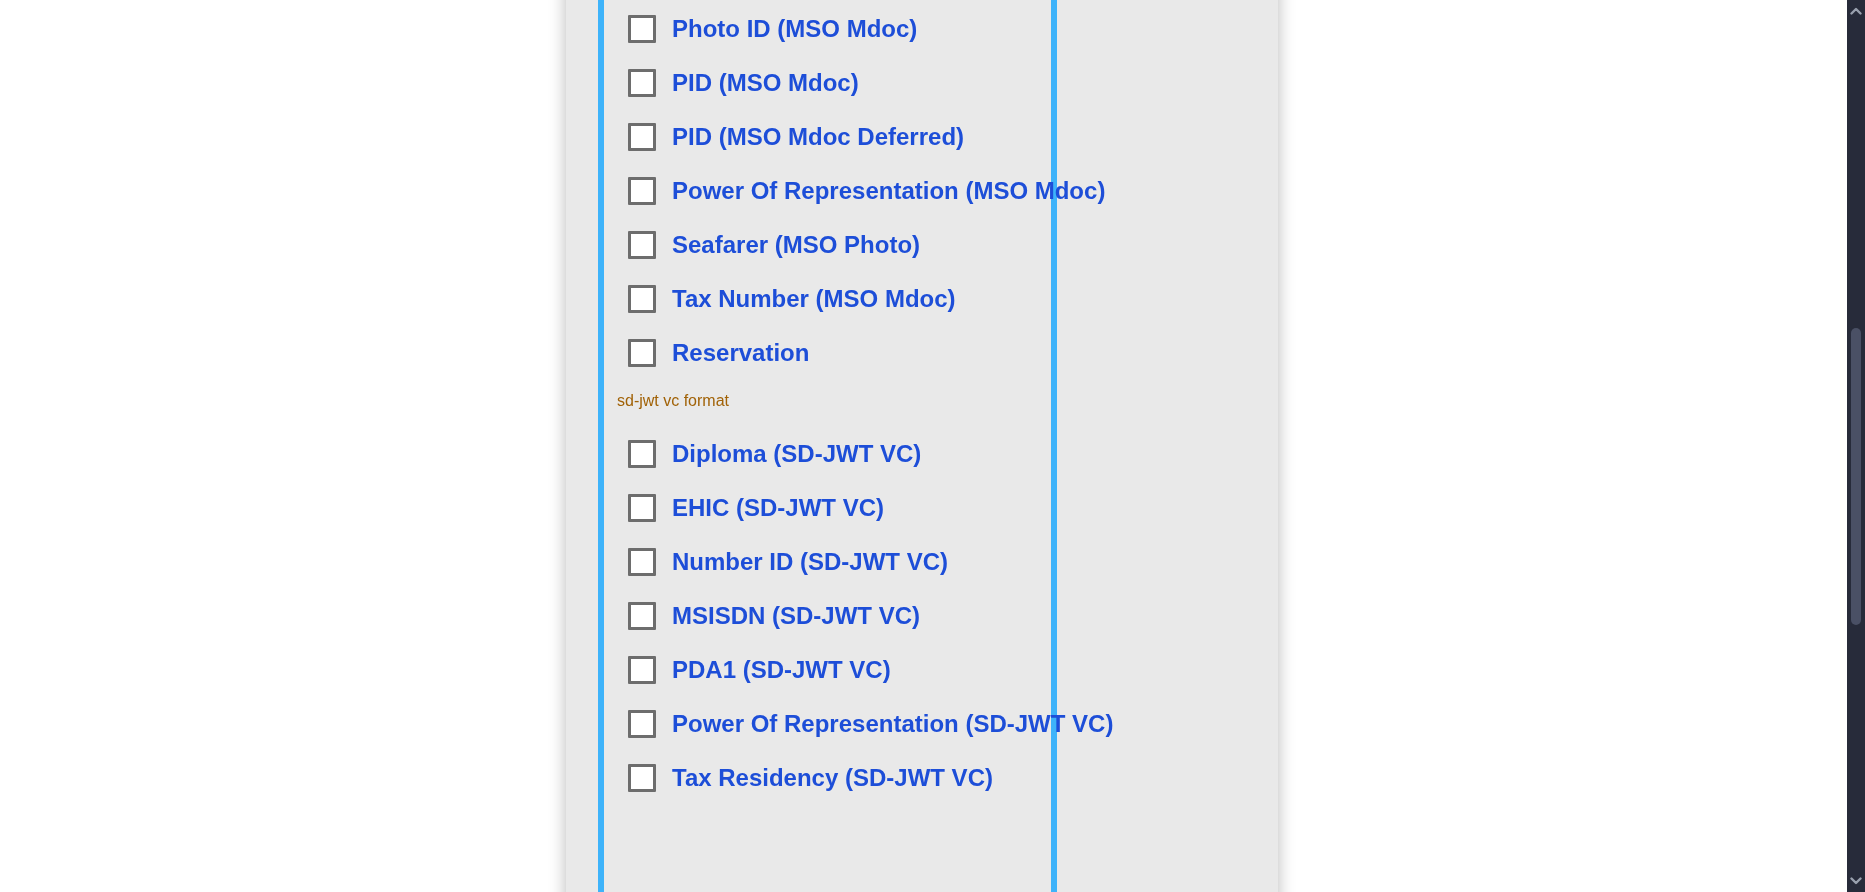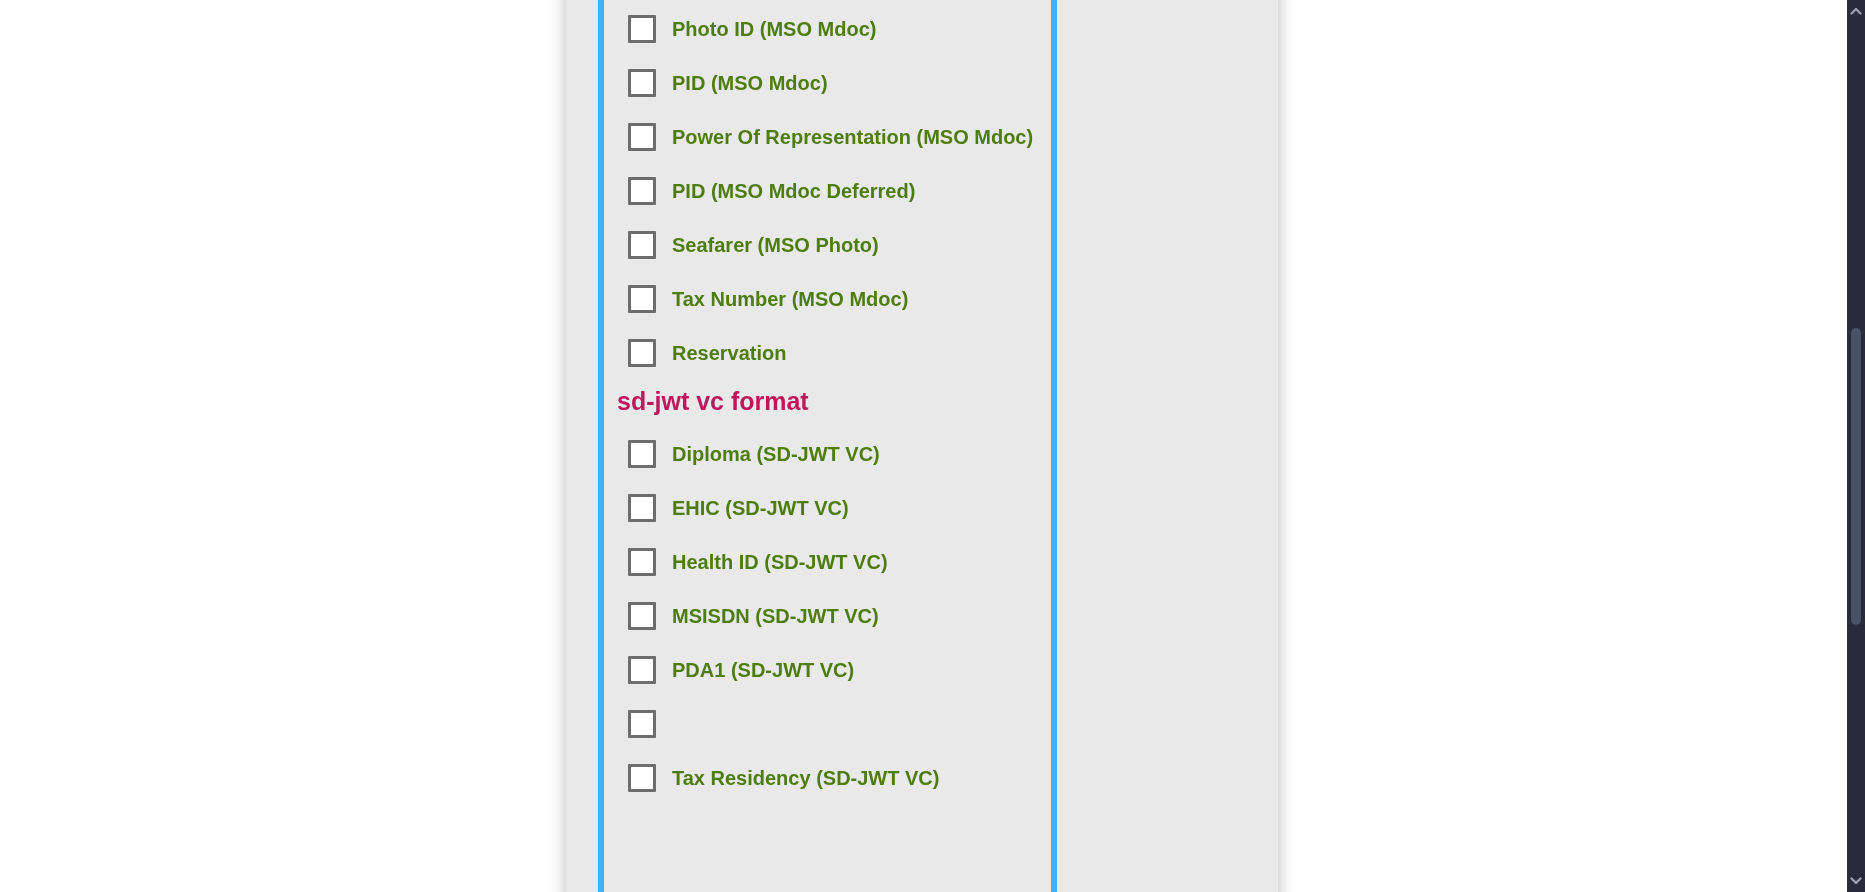--- a/index.html
+++ b/index.html
@@ -26,25 +26,25 @@
     display:flex;align-items:center;height:28px;
     margin:0 0 26px 24px;
   }
   .row.tight{margin-bottom:20px}
   .cb{
     width:28px;height:28px;box-sizing:border-box;flex:0 0 auto;
     border:3px solid #6d6d6d;background:#ffffff;border-radius:1px;
     margin-right:16px;cursor:pointer;
   }
   .lbl{
-    font-size:20px;font-weight:bold;color:#4d7c0f;
+    font-size:24px;font-weight:bold;color:#1d4ed8;
     white-space:nowrap;cursor:pointer;
   }
   .format-header{
-    font-size:25px;font-weight:700;color:#be185d;
+    font-size:16px;font-weight:400;color:#a16207;
     line-height:28px;margin:0 0 25px 13px;white-space:nowrap;
   }
   
   .scrollbar{
     position:absolute;right:0;top:0;width:18px;height:892px;
     background:#272b3a;
   }
   .scroll-btn{
     position:absolute;left:0;width:18px;height:18px;
     display:flex;align-items:center;justify-content:center;cursor:pointer;
@@ -66,25 +66,25 @@
       <div class="row">
         <span class="cb" role="checkbox" aria-checked="false"></span>
         <label class="lbl">Photo ID (MSO Mdoc)</label>
       </div>
       <div class="row">
         <span class="cb" role="checkbox" aria-checked="false"></span>
         <label class="lbl">PID (MSO Mdoc)</label>
       </div>
       <div class="row">
         <span class="cb" role="checkbox" aria-checked="false"></span>
-        <label class="lbl">Power Of Representation (MSO Mdoc)</label>
+        <label class="lbl">PID (MSO Mdoc Deferred)</label>
       </div>
       <div class="row">
         <span class="cb" role="checkbox" aria-checked="false"></span>
-        <label class="lbl">PID (MSO Mdoc Deferred)</label>
+        <label class="lbl">Power Of Representation (MSO Mdoc)</label>
       </div>
       <div class="row">
         <span class="cb" role="checkbox" aria-checked="false"></span>
         <label class="lbl">Seafarer (MSO Photo)</label>
       </div>
       <div class="row">
         <span class="cb" role="checkbox" aria-checked="false"></span>
         <label class="lbl">Tax Number (MSO Mdoc)</label>
       </div>
       <div class="row tight">
@@ -97,32 +97,33 @@
       <div class="row">
         <span class="cb" role="checkbox" aria-checked="false"></span>
         <label class="lbl">Diploma (SD-JWT VC)</label>
       </div>
       <div class="row">
         <span class="cb" role="checkbox" aria-checked="false"></span>
         <label class="lbl">EHIC (SD-JWT VC)</label>
       </div>
       <div class="row">
         <span class="cb" role="checkbox" aria-checked="false"></span>
-        <label class="lbl">Health ID (SD-JWT VC)</label>
+        <label class="lbl">Number ID (SD-JWT VC)</label>
       </div>
       <div class="row">
         <span class="cb" role="checkbox" aria-checked="false"></span>
         <label class="lbl">MSISDN (SD-JWT VC)</label>
       </div>
       <div class="row">
         <span class="cb" role="checkbox" aria-checked="false"></span>
         <label class="lbl">PDA1 (SD-JWT VC)</label>
       </div>
       <div class="row">
         <span class="cb" role="checkbox" aria-checked="false"></span>
+        <label class="lbl">Power Of Representation (SD-JWT VC)</label>
       </div>
       <div class="row">
         <span class="cb" role="checkbox" aria-checked="false"></span>
         <label class="lbl">Tax Residency (SD-JWT VC)</label>
       </div>
 
     </div>
   </div>
 </div>
 

